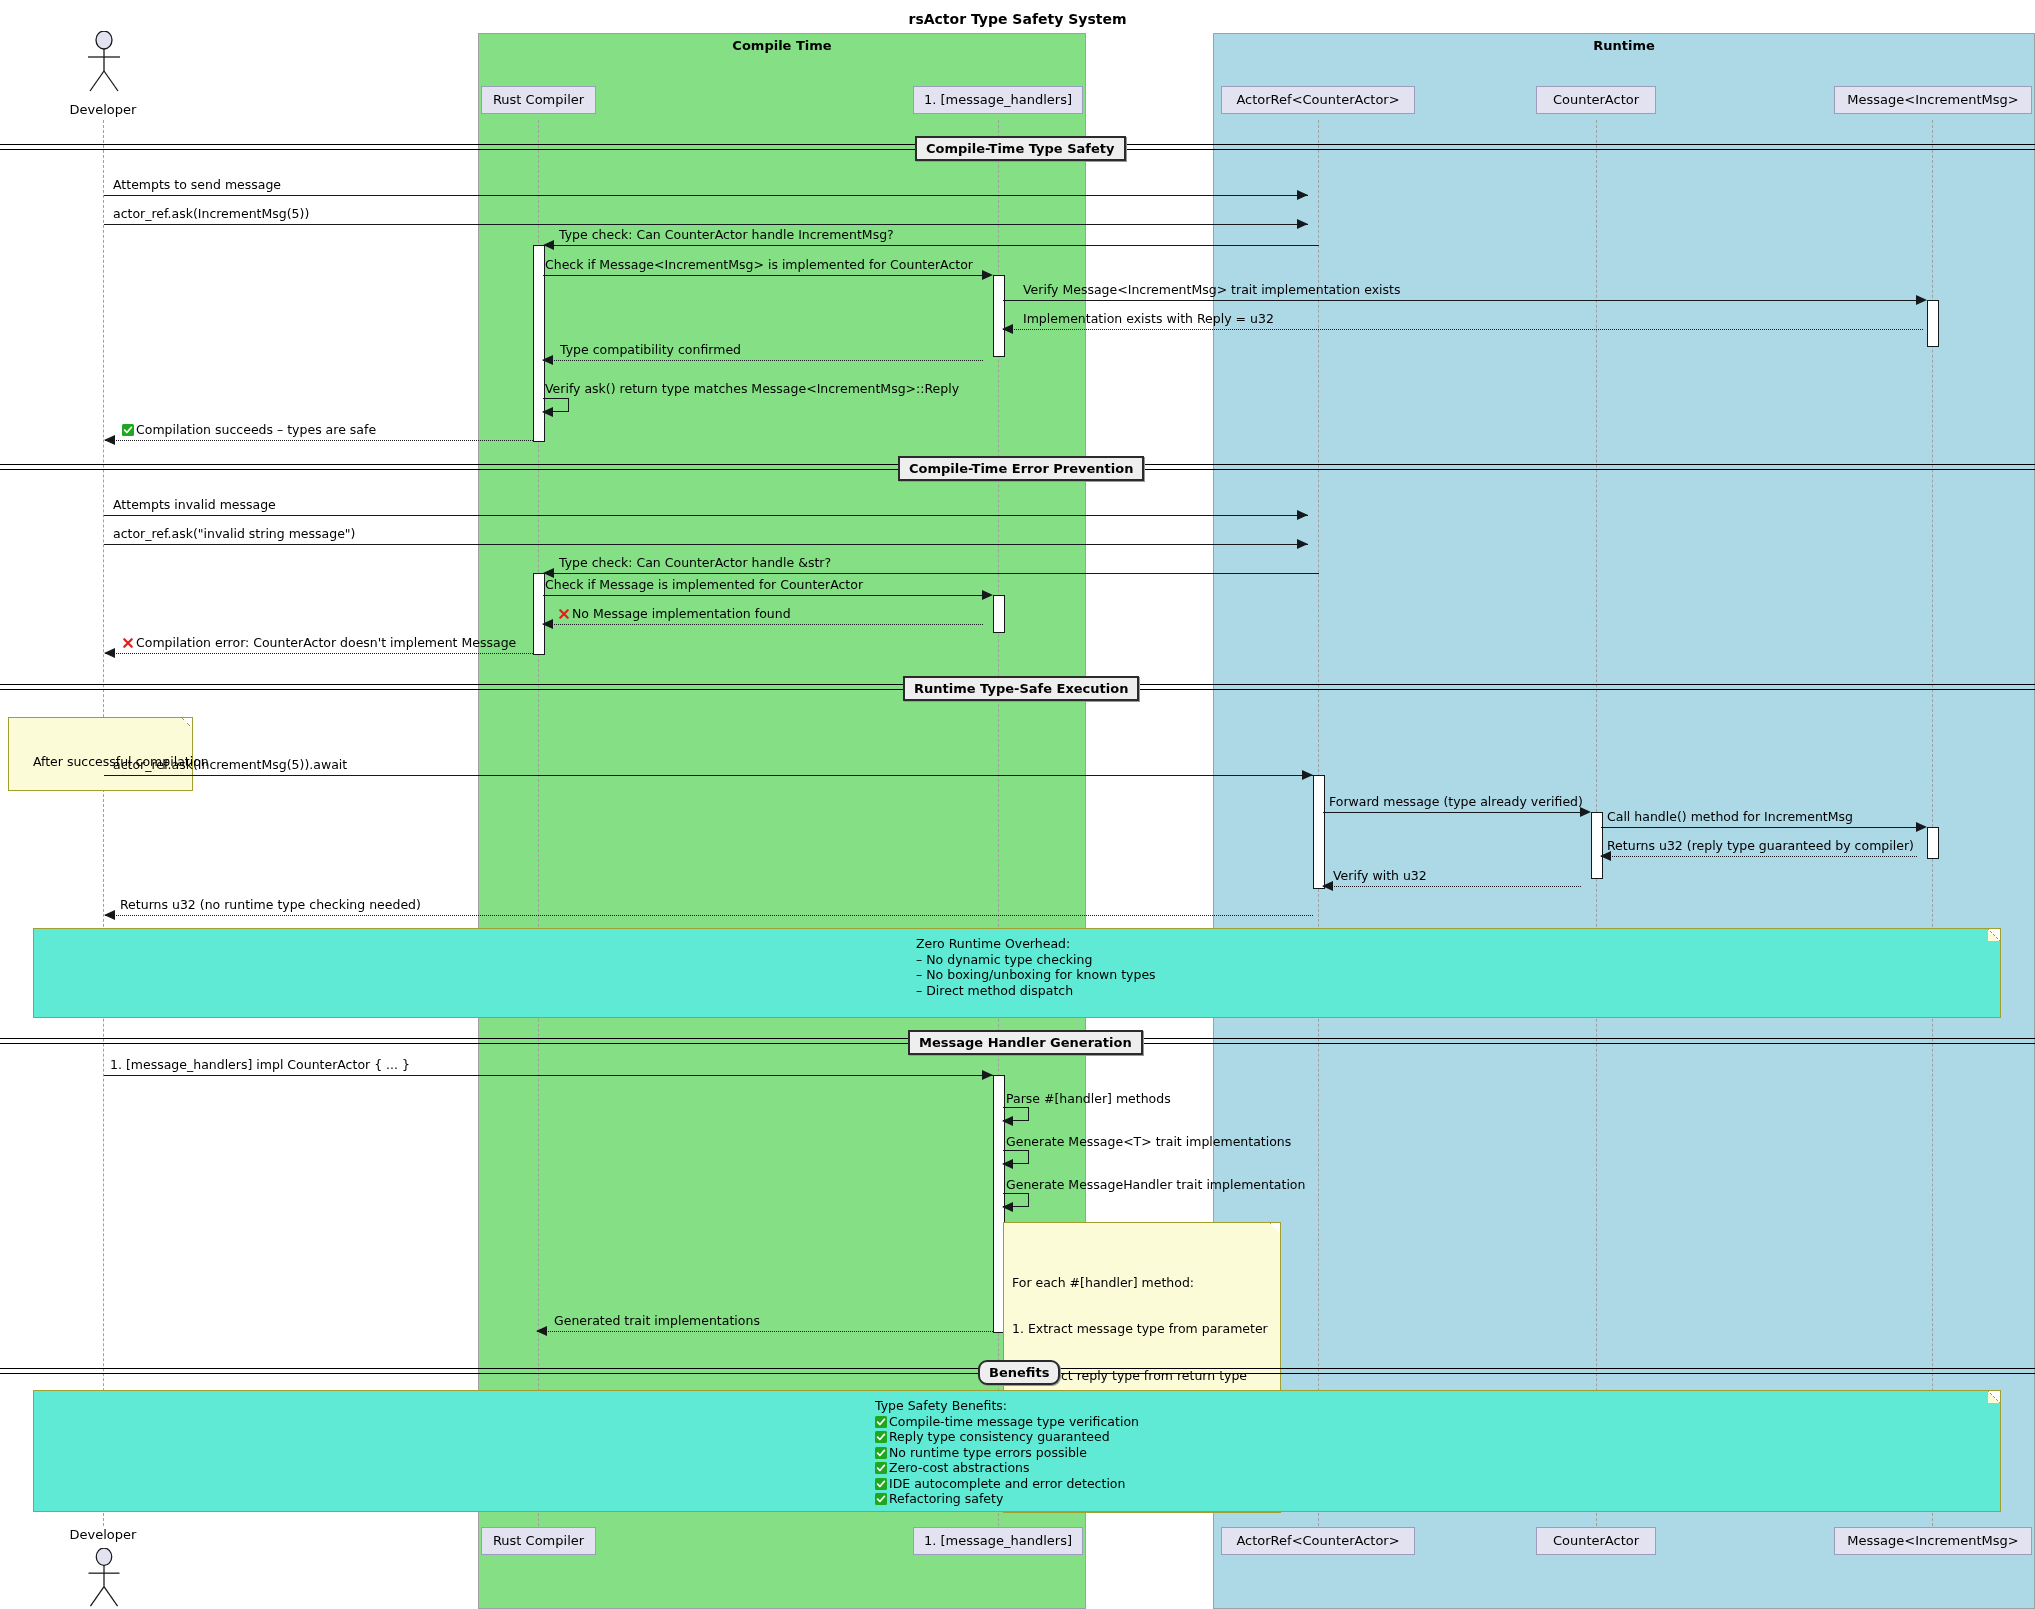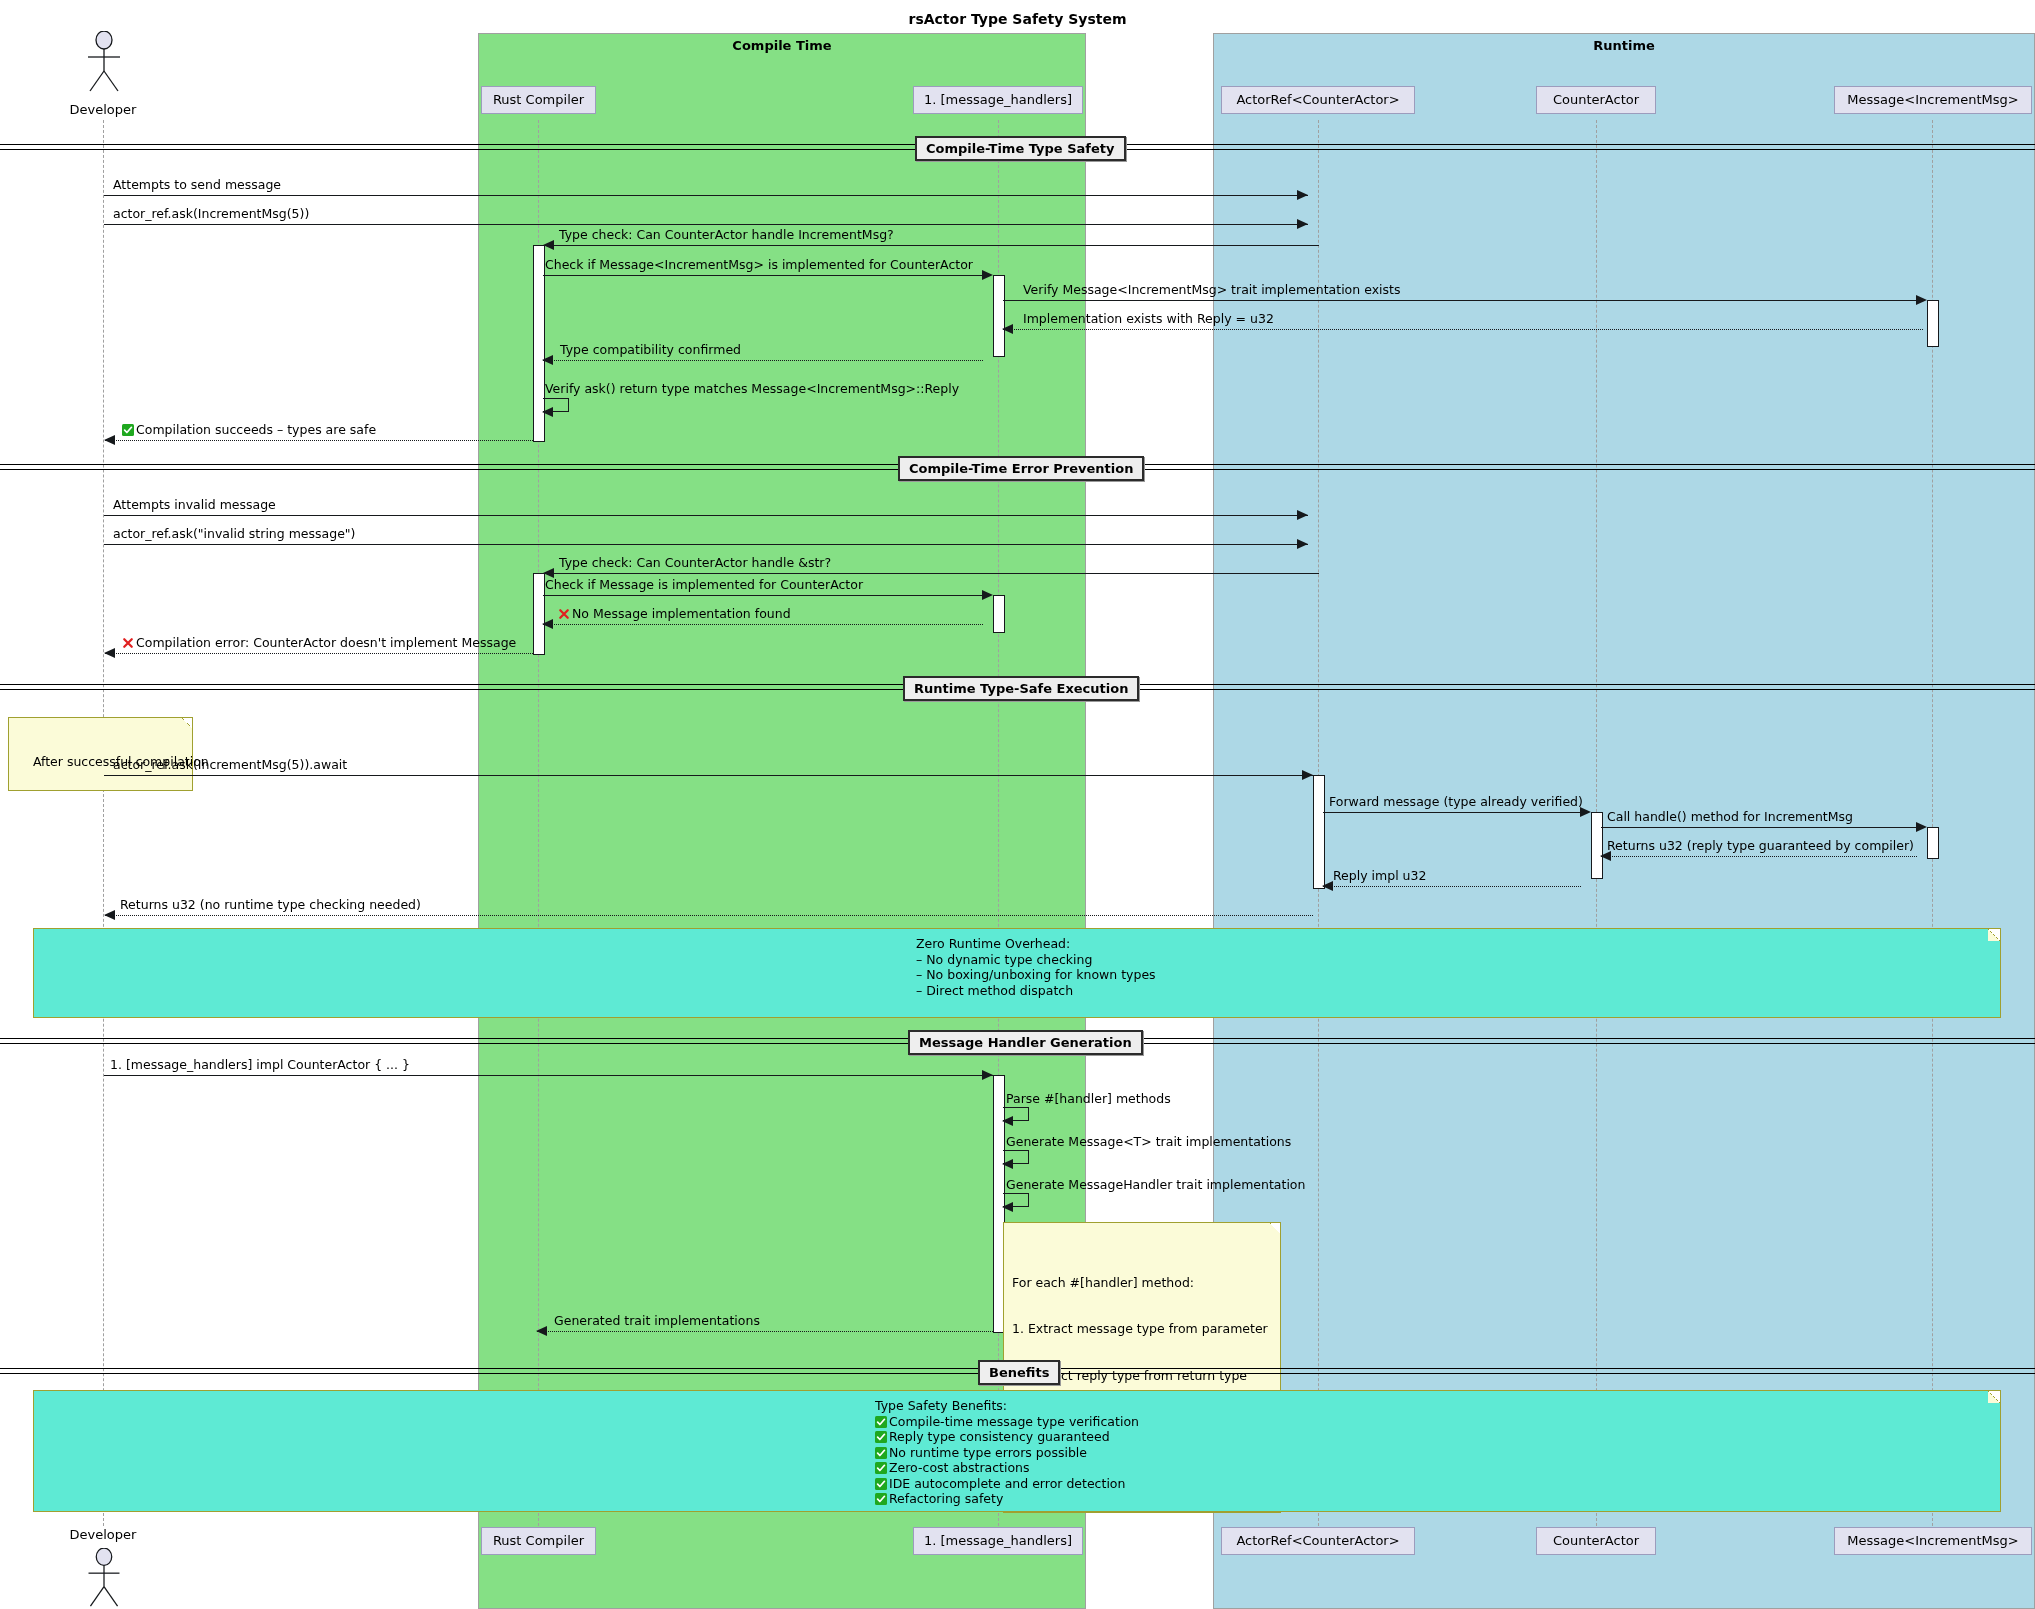--- a/index.html
+++ b/index.html
@@ -217,21 +217,21 @@
   <div class="msg" style="left:1601px;top:827px;width:316px;"></div>
   <div class="arrowhead r" style="left:1916px;top:822px;"></div>
   <div class="msglbl" style="left:1607px;top:810px;">Call handle() method for IncrementMsg</div>
 
   <div class="msg dotted" style="left:1601px;top:856px;width:316px;"></div>
   <div class="arrowhead l" style="left:1600px;top:851px;"></div>
   <div class="msglbl" style="left:1607px;top:839px;">Returns u32 (reply type guaranteed by compiler)</div>
 
   <div class="msg dotted" style="left:1323px;top:886px;width:258px;"></div>
   <div class="arrowhead l" style="left:1322px;top:881px;"></div>
-  <div class="msglbl" style="left:1333px;top:869px;">Reply impl u32</div>
+  <div class="msglbl" style="left:1333px;top:869px;">Verify with u32</div>
 
   <div class="msg dotted" style="left:105px;top:915px;width:1208px;"></div>
   <div class="arrowhead l" style="left:104px;top:910px;"></div>
   <div class="msglbl" style="left:120px;top:898px;">Returns u32 (no runtime type checking needed)</div>
 
   <div class="big-note" style="left:33px;top:928px;width:1968px;height:90px;">
     <span class="fold" style="position:absolute;top:0;right:0;width:12px;height:12px;background:linear-gradient(225deg,#ffffff 50%,#A0A030 50%,#A0A030 52%,#FBFBD8 52%);"></span>
     <div class="inner" style="padding-left:882px;padding-top:7px;">
       <div class="row">Zero Runtime Overhead:</div>
       <div class="row">– No dynamic type checking</div>
@@ -268,21 +268,21 @@
     <span class="noteline">2. Extract reply type from return type</span>
     <span class="noteline">3. Generate Message&lt;MsgType&gt; impl</span>
     <span class="noteline">4. Ensure type safety at compile time</span>
   </div>
 
   <div class="msg dotted" style="left:537px;top:1331px;width:456px;"></div>
   <div class="arrowhead l" style="left:536px;top:1326px;"></div>
   <div class="msglbl" style="left:554px;top:1314px;">Generated trait implementations</div>
 
   <div class="sep-lines" style="top:1368px;"></div>
-  <div class="sep-label" style="left:978px;top:1360px;">Benefits</div>
+  <div class="sep-label" style="left:978px;top:1360px;border-radius:9px;">Benefits</div>
 
   <div class="big-note" style="left:33px;top:1390px;width:1968px;height:122px;">
     <span class="fold" style="position:absolute;top:0;right:0;width:12px;height:12px;background:linear-gradient(225deg,#ffffff 50%,#A0A030 50%,#A0A030 52%,#FBFBD8 52%);"></span>
     <div class="inner" style="padding-left:841px;padding-top:7px;">
       <div class="row">Type Safety Benefits:</div>
       <div class="row"><svg class="icon" viewBox="0 0 16 16">
             <rect x="0" y="0" width="16" height="16" rx="2" fill="#1FA81F"></rect>
             <path d="M3.5 8.2 L6.5 11.3 L12.6 4.4" stroke="#fff" stroke-width="2.3" fill="none" stroke-linecap="round" stroke-linejoin="round"></path>
           </svg><span>Compile-time message type verification</span></div>
       <div class="row"><svg class="icon" viewBox="0 0 16 16">

